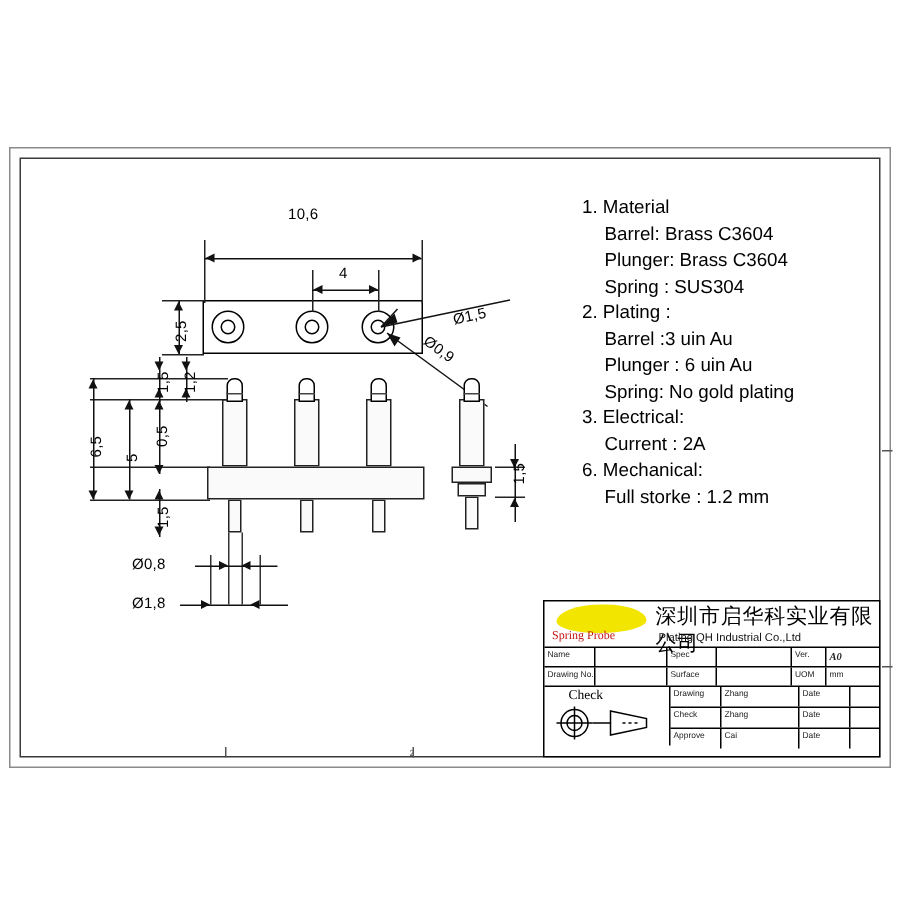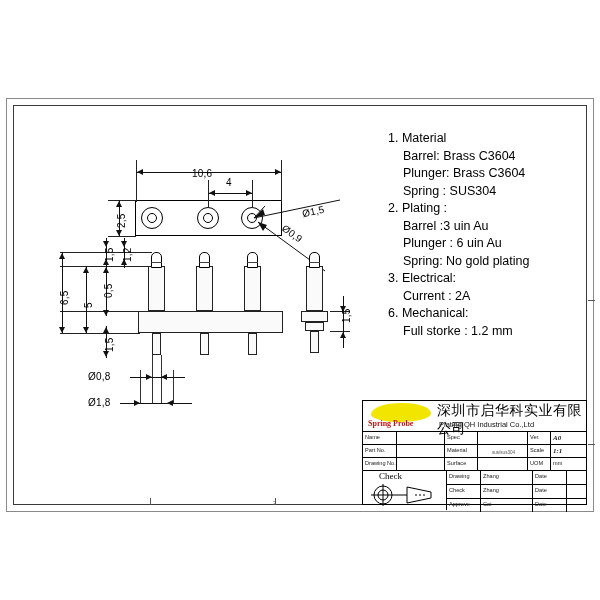--- a/index.html
+++ b/index.html
@@ -44,21 +44,21 @@
   .n-head{}
   .n-sub{padding-left:15px;}
 
   
   #titleblock{position:absolute;left:362px;top:400px;width:225px;height:105px;
               border:1px solid #000;box-sizing:border-box;background:#fff;}
   #tb-head{position:relative;height:30px;border-bottom:1px solid #000;}
   .blob{position:absolute;left:8px;top:2px;width:60px;height:19px;background:#f2e600;
         border-radius:50% 46% 52% 48%/60% 55% 45% 40%;}
   .sp-probe{position:absolute;left:5px;top:18px;font-size:8px;color:#c21515;
-            font-family:"Liberation Serif",serif;font-weight:bold;}
+            font-family:"Liberation Serif",serif;font-weight:normal;}
   .cn-name{position:absolute;left:74px;top:1px;font-size:14px;
            font-family:"DejaVu Sans",sans-serif;letter-spacing:.5px;}
   .en-name{position:absolute;left:76px;top:19px;font-size:7.5px;color:#111;}
 
   .tbrow{display:flex;height:12px;border-bottom:1px solid #000;font-size:5.6px;}
   .tbrow:last-child{border-bottom:none;}
   .tc{border-right:1px solid #000;box-sizing:border-box;padding:2px 0 0 2px;
       overflow:hidden;white-space:nowrap;color:#222;}
   .tc:last-child{border-right:none;}
   .c-key{width:34px;}
@@ -111,21 +111,21 @@
   <div class="circ" style="left:203px;top:213px;width:10px;height:10px;"></div>
 
   <div class="circ" style="left:241px;top:207px;width:22px;height:22px;"></div>
   <div class="circ" style="left:247px;top:213px;width:10px;height:10px;"></div>
 
   <div class="ln lv" style="left:136px;top:160px;height:42px;background:#222;"></div>
   <div class="ln lv" style="left:281px;top:160px;height:42px;background:#222;"></div>
   <div class="dim dimh" style="left:136px;top:172px;width:145px;"></div>
   <div class="arrow ar-l" style="left:137px;top:169px;"></div>
   <div class="arrow ar-r" style="left:275px;top:169px;"></div>
-  <div class="lbl" style="left:192px;top:168px;">10,6</div>
+  <div class="lbl" style="left:192px;top:138px;">10,6</div>
 
   <div class="ln lv" style="left:208px;top:180px;height:28px;background:#222;"></div>
   <div class="ln lv" style="left:252px;top:180px;height:28px;background:#222;"></div>
   <div class="dim dimh" style="left:208px;top:193px;width:44px;"></div>
   <div class="arrow ar-l" style="left:209px;top:190px;"></div>
   <div class="arrow ar-r" style="left:246px;top:190px;"></div>
   <div class="lbl" style="left:226px;top:177px;">4</div>
 
   <div class="ln lh" style="left:108px;top:200px;width:28px;background:#222;"></div>
   <div class="ln lh" style="left:108px;top:236px;width:28px;background:#222;"></div>
@@ -254,30 +254,20 @@
 
     <div class="tbrow">
       <div class="tc c-key">Name</div>
       <div class="tc c-val"></div>
       <div class="tc c-key2">Spec</div>
       <div class="tc c-val2"></div>
       <div class="tc c-key3">Ver.</div>
       <div class="tc c-val3">A0</div>
     </div>
 
-    <div class="tbrow">
-      <div class="tc c-key">Part No.</div>
-      <div class="tc c-val"></div>
-      <div class="tc c-key2">Material</div>
-      <div class="tc c-val2">
-        <div class="matval">sus/sus304</div>
-      </div>
-      <div class="tc c-key3">Scale</div>
-      <div class="tc c-val3">1:1</div>
-    </div>
 
     <div class="tbrow">
       <div class="tc c-key">Drawing No.</div>
       <div class="tc c-val"></div>
       <div class="tc c-key2">Surface</div>
       <div class="tc c-val2"></div>
       <div class="tc c-key3">UOM</div>
       <div class="tc c-val3" style="font-style:normal;font-weight:normal;font-size:5.6px;font-family:'Liberation Sans',sans-serif;">mm</div>
     </div>
 

